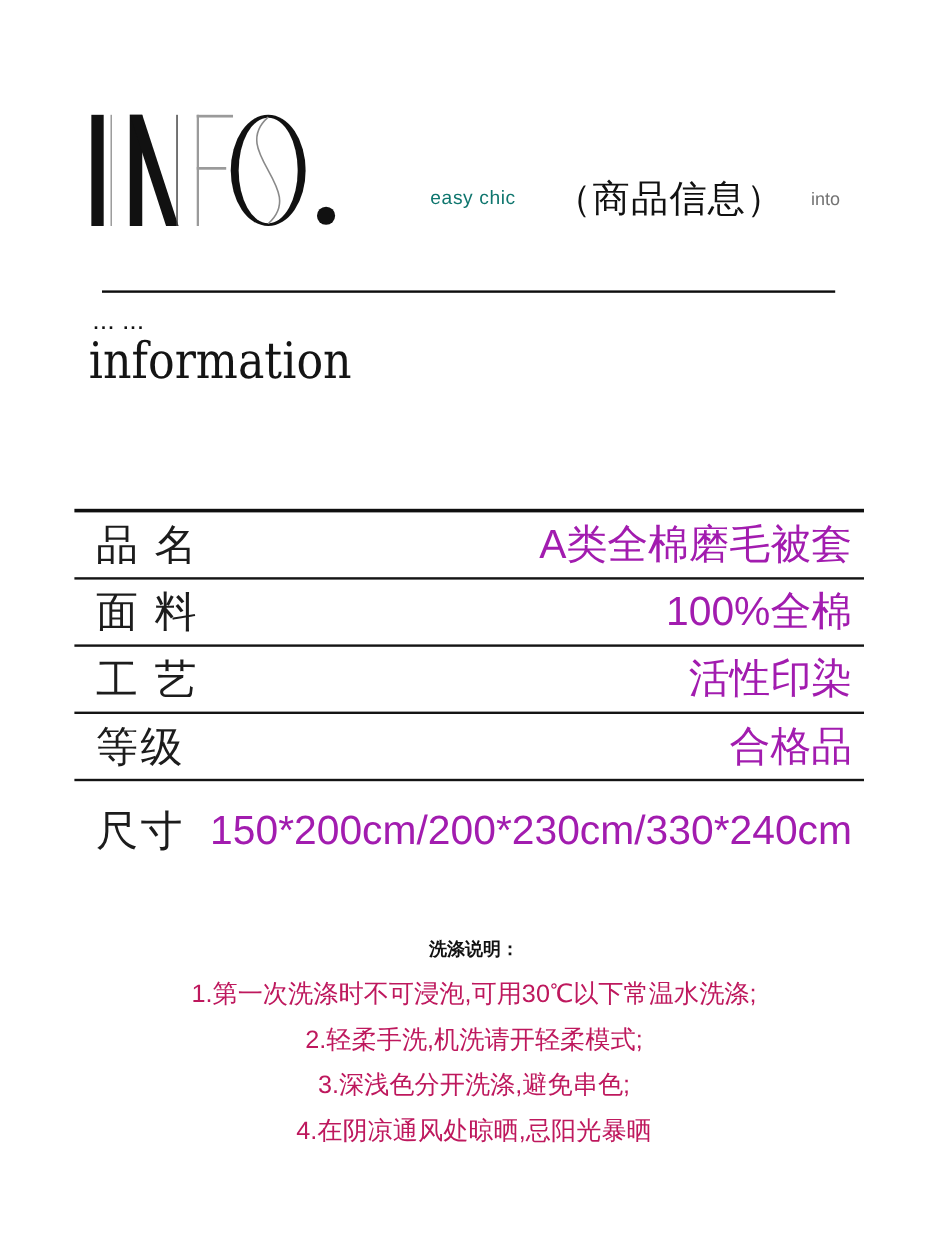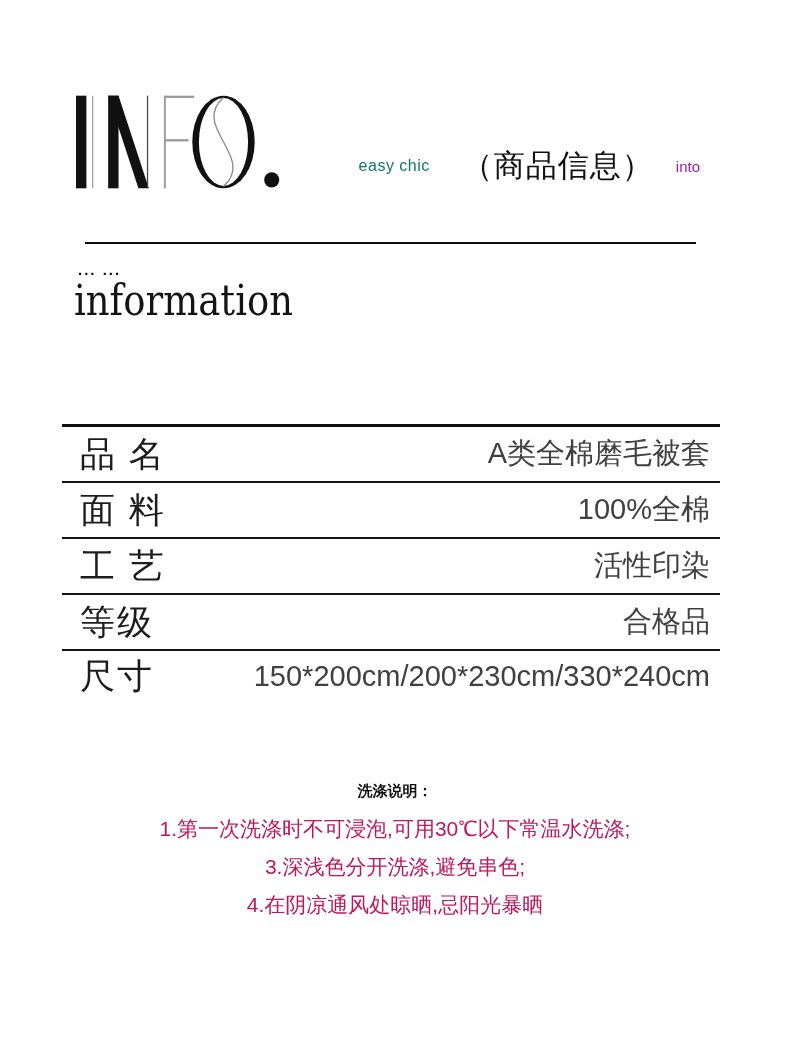--- a/index.html
+++ b/index.html
@@ -18,21 +18,21 @@
   .hdr-right{
     position:absolute;top:138px;right:90px;height:56px;
     display:flex;align-items:center;
   }
   .easy{font-size:16px;letter-spacing:0.5px;color:#0f766e;margin-right:32px;}
   .zh-title{
     font-family:"Liberation Serif","DejaVu Serif",serif;
     font-size:31px;font-weight:400;letter-spacing:1px;color:#111;
     white-space:nowrap;
   }
-  .into{font-size:15px;color:#a21caf;margin-left:22px;}
+  .into{font-size:15px;color:#737373;margin-left:22px;}
   .hdr-line{
     position:absolute;left:85px;right:94px;top:242px;height:2px;background:#0d0d0d;
   }
   
   .dots{
     position:absolute;left:78px;top:261px;
     font-size:15px;font-weight:bold;letter-spacing:2px;color:#111;
   }
   .word-info{
     position:absolute;left:74px;top:276px;
@@ -44,23 +44,23 @@
   
   .spec{
     position:absolute;left:62px;top:424px;width:658px;
     border-top:3px solid #0f0f0f;
   }
   .spec-row{
     display:flex;justify-content:space-between;align-items:center;
     height:56px;border-bottom:2px solid #141414;
     padding:0 10px 0 18px;box-sizing:border-box;
   }
-  .spec-row:last-child{border-bottom:none;height:50px;}
+  .spec-row:last-child{border-bottom:none;height:50px;margin-top:16px;}
   .spec-label{font-size:35px;letter-spacing:2px;color:#1c1c1c;white-space:nowrap;}
-  .spec-value{font-size:29px;color:#404040;white-space:nowrap;}
+  .spec-value{font-size:34px;color:#a21caf;white-space:nowrap;}
   
   .wash{position:absolute;left:0;right:0;top:782px;text-align:center;}
   .wash-title{font-size:15px;font-weight:bold;color:#111;margin:0 0 10px 0;}
   .wash-line{font-size:21px;line-height:36px;color:#be185d;margin:2px;}
 </style>
 </head>
 <body>
 
 <div class="page">
 
@@ -124,20 +124,21 @@
         <span class="spec-value">150*200cm/200*230cm/330*240cm</span>
       </div>
     </div>
 
   <div class="wash">
     <p class="wash-title">洗涤说明：</p>
     <div>
 
         <p class="wash-line">1.第一次洗涤时不可浸泡,可用30℃以下常温水洗涤;</p>
 
+        <p class="wash-line">2.轻柔手洗,机洗请开轻柔模式;</p>
 
         <p class="wash-line">3.深浅色分开洗涤,避免串色;</p>
 
         <p class="wash-line">4.在阴凉通风处晾晒,忌阳光暴晒</p>
       </div>
   </div>
 
 </div>
 
 </body></html>

